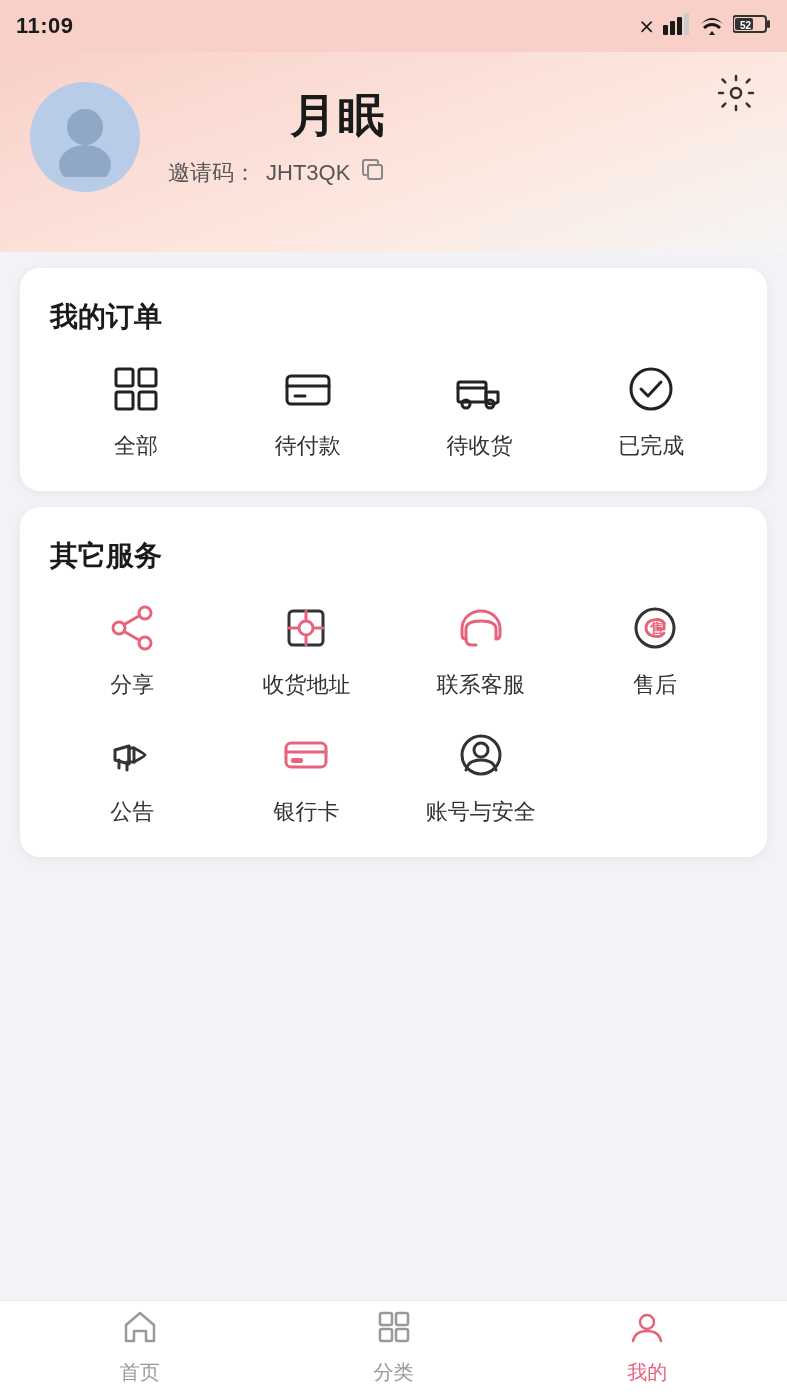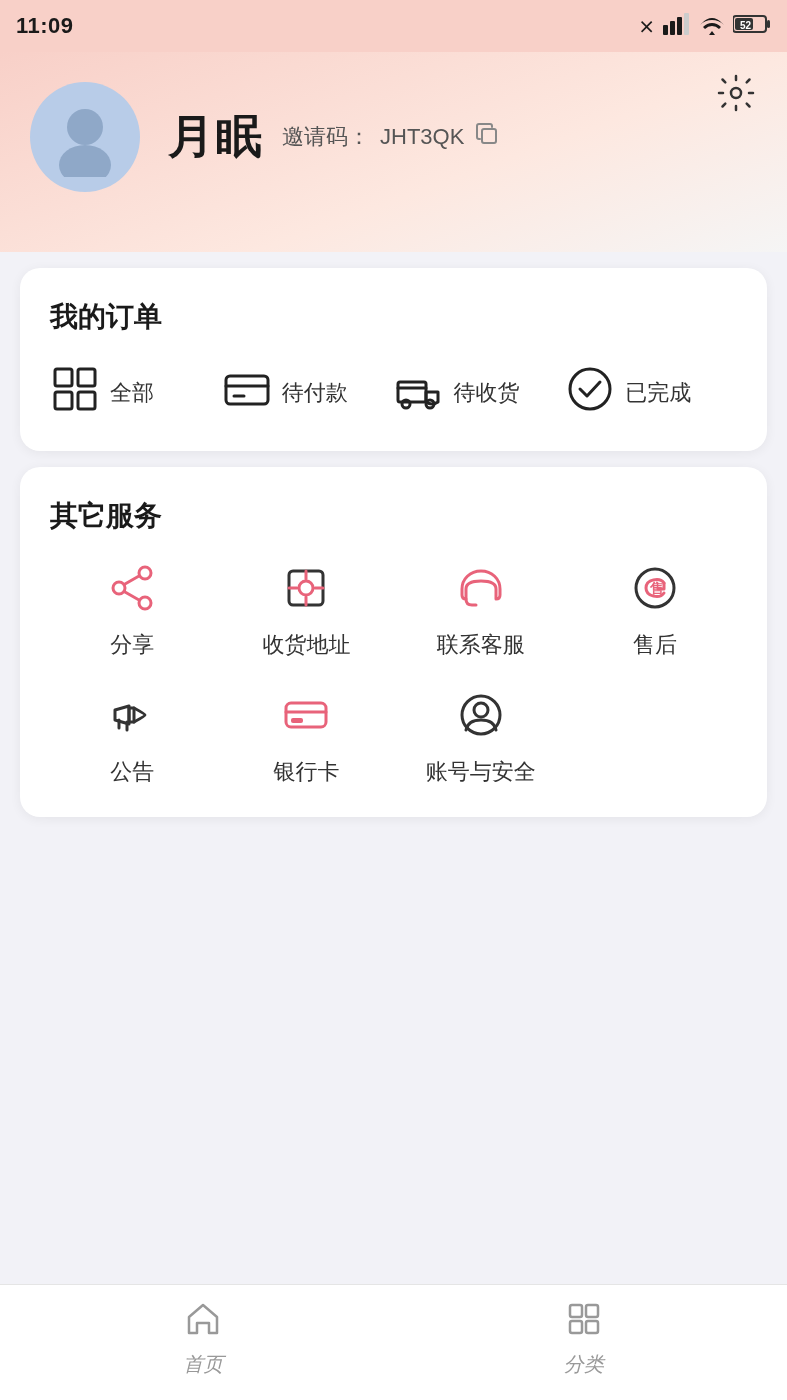--- a/index.html
+++ b/index.html
@@ -67,22 +67,22 @@
       justify-content: center;
       overflow: hidden;
       flex-shrink: 0;
     }
     .avatar svg {
       width: 80px;
       height: 80px;
     }
     .profile-text {
       display: flex;
-      flex-direction: row;
-      gap: 18px;
+      flex-direction: column;
+      gap: 10px;
       text-align: right;
     }
     .profile-name {
       font-size: 46px;
       font-weight: 700;
       color: #1a1a1a;
       letter-spacing: 2px;
     }
     .invite-code-row {
       display: flex;
@@ -113,21 +113,21 @@
     }
 
     
     .order-grid {
       display: flex;
       justify-content: space-around;
       align-items: flex-start;
     }
     .order-item {
       display: flex;
-      flex-direction: row;
+      flex-direction: column;
       align-items: center;
       gap: 10px;
       cursor: pointer;
       flex: 1;
     }
     .order-icon {
       font-size: 44px;
       color: #2a2a2a;
       line-height: 1;
     }
@@ -167,22 +167,21 @@
       position: fixed;
       bottom: 0;
       left: 0;
       width: 787px;
       background: #fff;
       border-top: 1px solid #e5e5e5;
       display: flex;
       justify-content: space-around;
       align-items: center;
       padding: 14px 13px 20px;
-      height: 116px;
-      font-style: italic;
+      height: 100px;
     }
     .nav-item {
       display: flex;
       flex-direction: column;
       align-items: center;
       gap: 5px;
       cursor: pointer;
       flex: 1;
     }
     .nav-icon {
@@ -433,14 +432,23 @@
         <rect x="4" y="4" width="12" height="12" rx="2"></rect>
         <rect x="20" y="4" width="12" height="12" rx="2"></rect>
         <rect x="4" y="20" width="12" height="12" rx="2"></rect>
         <rect x="20" y="20" width="12" height="12" rx="2"></rect>
       </svg>
     </div>
     <span class="nav-label">分类</span>
   </div>
 
 
+  <div class="nav-item">
+    <div class="nav-icon active">
+      <svg width="36" height="36" viewBox="0 0 36 36" fill="none" stroke="#e8637a" stroke-width="2.5" stroke-linecap="round" stroke-linejoin="round">
+        <circle cx="18" cy="13" r="7"></circle>
+        <path d="M4 32 Q6 22 18 22 Q30 22 32 32"></path>
+      </svg>
+    </div>
+    <span class="nav-label active">我的</span>
+  </div>
 
 </div>
 
 </body></html>

